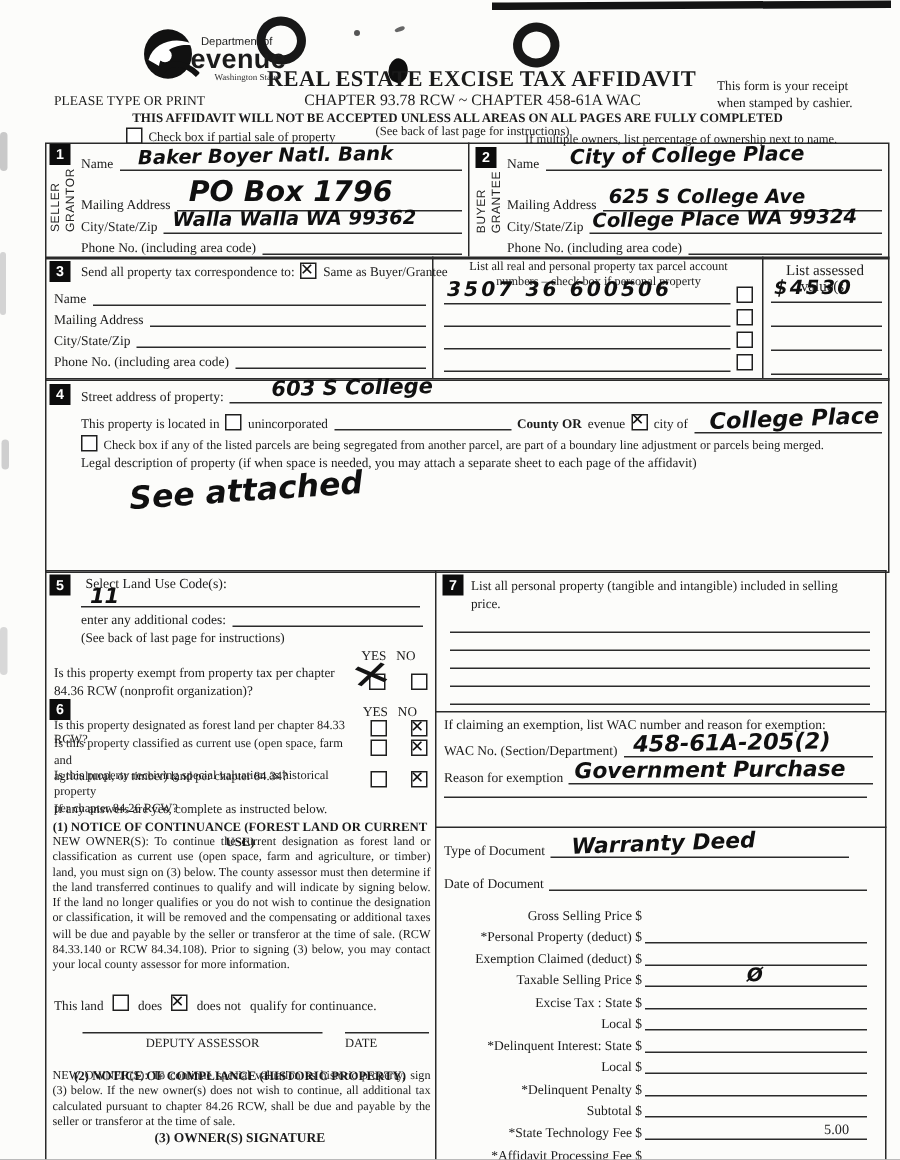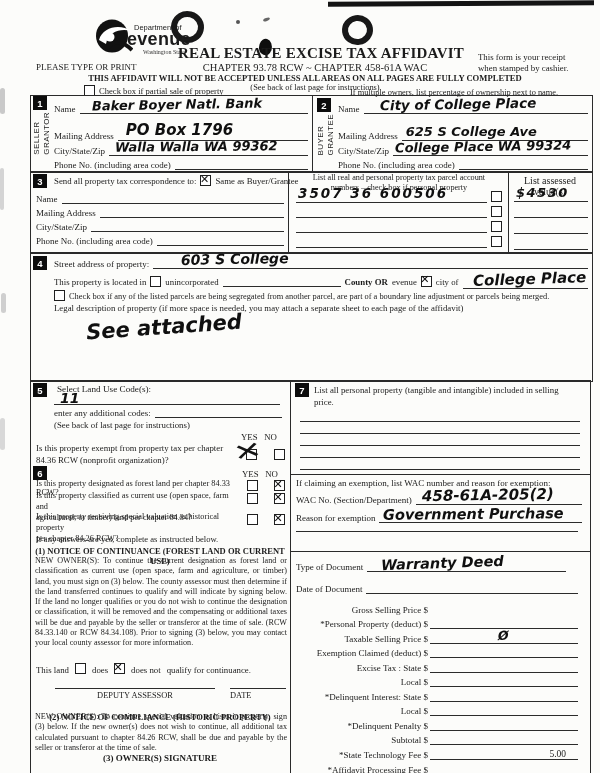--- a/index.html
+++ b/index.html
@@ -76,21 +76,21 @@
   </div>
   <div class="frow" style="left:54px;top:101px;width:254px">
     <span>Name</span>
     <span class="line">
       <span class="hw" style="position:absolute;left:12px;bottom:1px;font-size:13px;transform:rotate(-1deg)">Baker Boyer Natl. Bank</span>
     </span>
   </div>
   <div class="frow" style="left:54px;top:128px;width:254px">
     <span>Mailing Address</span>
     <span class="line">
-      <span class="hw" style="position:absolute;left:8px;bottom:1px;font-size:15px">PO Box 1796</span>
+      <span class="hw" style="position:absolute;left:8px;bottom:1px;font-size:19px">PO Box 1796</span>
     </span>
   </div>
   <div class="frow" style="left:54px;top:143px;width:254px">
     <span>City/State/Zip</span>
     <span class="line">
       <span class="hw" style="position:absolute;left:6px;bottom:1px;font-size:13px;transform:rotate(-.5deg)">Walla Walla WA 99362</span>
     </span>
   </div>
   <div class="frow" style="left:54px;top:157px;width:254px">
     <span>Phone No. (including area code)</span>
@@ -209,21 +209,21 @@
     <span class="cb x"></span>
     <span>city of</span>
     <span class="line" style="height:14px">
       <span class="hw" style="position:absolute;left:10px;bottom:0;font-size:15px;transform:rotate(-2deg)">College Place</span>
     </span>
   </div>
   <div class="frow" style="left:54px;top:290px;width:534px;align-items:center">
     <span class="cb"></span>
     <span style="font-size:8.4px;white-space:nowrap">Check box if any of the listed parcels are being segregated from another parcel, are part of a boundary line adjustment or parcels being merged.</span>
   </div>
-  <div class="abs" style="left:54px;top:303px;font-size:8.8px">Legal description of property (if more space is needed, you may attach a separate sheet to each page of the affidavit)</div>
+  <div class="abs" style="left:54px;top:303px;font-size:8.8px">Legal description of property (if when space is needed, you may attach a separate sheet to each page of the affidavit)</div>
   <div class="abs hw" style="left:86px;top:315px;font-size:21px;transform:rotate(-4deg)">See attached</div>
 
   <div class="vline" style="left:30px;top:380px;height:393px"></div>
   <div class="vline" style="left:590px;top:380px;height:393px"></div>
   <div class="vline" style="left:290px;top:380px;height:393px"></div>
   <div class="hline" style="left:30px;top:380px;width:561px"></div>
 
   <div class="badge" style="left:33px;top:383px">5</div>
   <div class="abs" style="left:57px;top:384px;font-size:9.2px">Select Land Use Code(s):</div>
   <div class="abs hw" style="left:60px;top:390px;font-size:14px">11</div>
@@ -329,32 +329,32 @@
     <div class="fee-row">
       <span class="fee-label">Gross Selling Price $</span>
     </div>
     <div class="fee-row">
       <span class="fee-label">*Personal Property (deduct) $</span>
       <span class="fee-line">
           <span class="fee-value hw"></span>
         </span>
     </div>
     <div class="fee-row">
+      <span class="fee-label">Exemption Claimed (deduct) $</span>
+      <span class="fee-line">
+          <span class="fee-value hw"></span>
+        </span>
+    </div>
+    <div class="fee-row">
       <span class="fee-label">Taxable Selling Price $</span>
       <span class="fee-line">
           <span class="fee-value hw" style="left:68px">Ø</span>
         </span>
     </div>
     <div class="fee-row">
-      <span class="fee-label">Exemption Claimed (deduct) $</span>
-      <span class="fee-line">
-          <span class="fee-value hw"></span>
-        </span>
-    </div>
-    <div class="fee-row">
       <span class="fee-label">Excise Tax : State $</span>
       <span class="fee-line">
           <span class="fee-value hw"></span>
         </span>
     </div>
     <div class="fee-row">
       <span class="fee-label">Local $</span>
       <span class="fee-line">
           <span class="fee-value hw"></span>
         </span>

